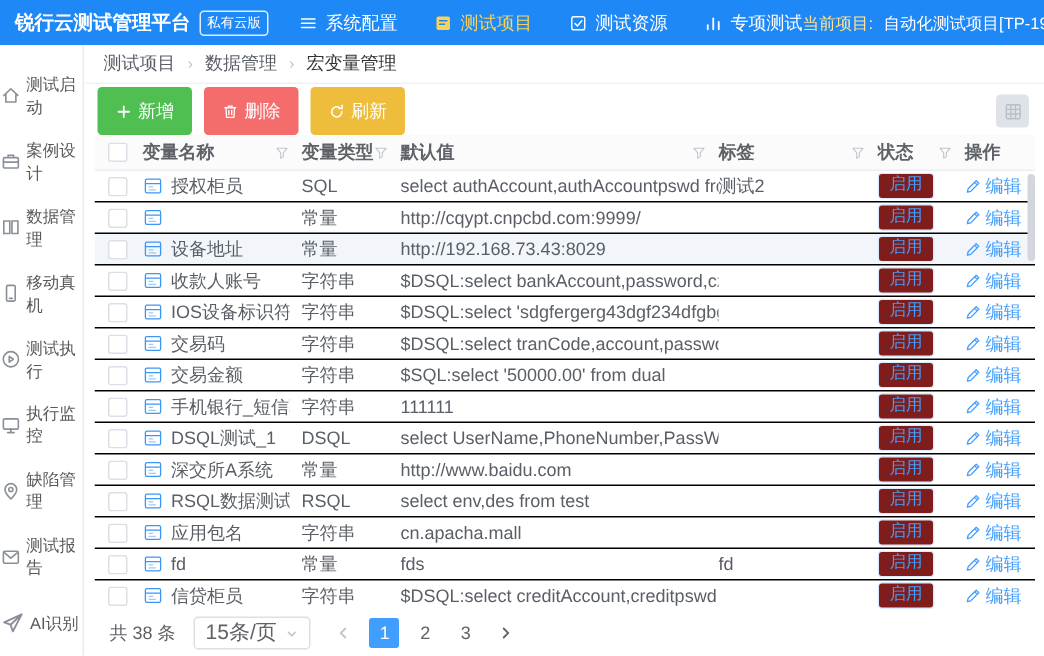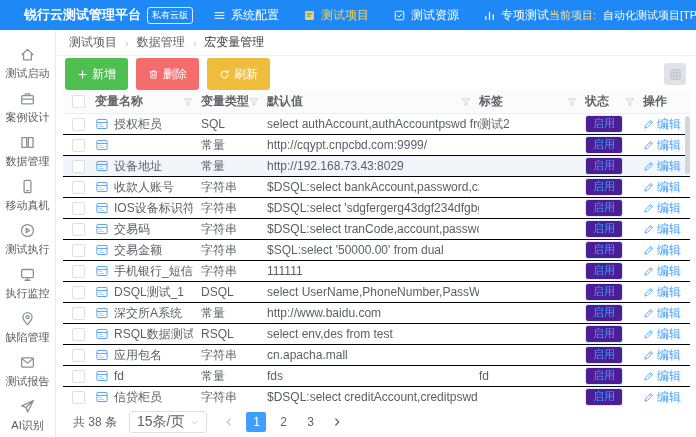--- a/index.html
+++ b/index.html
@@ -1,34 +1,34 @@
 <!DOCTYPE html>
 <html><head>
 <meta charset="utf-8">
 <style>
   *{box-sizing:border-box;margin:0;padding:0;}
   body{font-family:"Liberation Sans","DejaVu Sans",sans-serif;background:#fff;}
   .app{position:relative;width:696px;height:437px;overflow:hidden;background:#fff;font-size:12px;color:#333;}
 
   
-  .topbar{height:30px;background:#1e88f7;display:flex;align-items:center;color:#fff;padding:0 24px;}
+  .topbar{height:30px;background:#1e88f7;display:flex;align-items:center;color:#fff;padding:0 10px;}
   .brand{font-size:13px;font-weight:bold;white-space:nowrap;}
   .brand-tag{border:1px solid rgba(255,255,255,.85);border-radius:3px;font-size:9px;padding:1px 4px;margin-left:6px;white-space:nowrap;}
   .nav{display:flex;margin-left:20px;gap:24px;}
   .nav-item{display:flex;align-items:center;gap:5px;font-size:12px;cursor:pointer;white-space:nowrap;color:#fff;}
   .nav-item.active{color:#fad355;}
   .top-right{margin-left:auto;display:flex;align-items:center;gap:7px;font-size:11px;white-space:nowrap;}
   .proj-label{color:#ffe296;}
   .icon{display:inline-flex;}
   .icon svg{width:100%;height:100%;display:block;}
   .nav-item .icon{width:13px;height:13px;}
 
   
   .sidebar{position:absolute;left:0;top:30px;width:56px;bottom:0;background:#fff;border-right:1px solid #e9ebef;display:flex;flex-direction:column;align-items:center;padding-top:12px;}
-  .side-item{width:100%;height:44px;display:flex;flex-direction:column;align-items:center;justify-content:center;gap:3px;cursor:pointer;}
+  .side-item{width:100%;height:44px;display:flex;flex-direction:row;align-items:center;justify-content:flex-start;gap:3px;cursor:pointer;}
   .side-item .icon{width:17px;height:17px;color:#8a9099;}
   .side-label{font-size:11px;color:#595959;}
 
   
   .main{position:absolute;left:57px;top:30px;right:0;bottom:0;display:flex;flex-direction:column;background:#fff;}
   .breadcrumb{height:26px;display:flex;align-items:center;gap:8px;padding:0 12px;border-bottom:1px solid #f0f1f3;color:#5a5e66;font-size:12px;}
   .crumb{cursor:pointer;}
   .crumb.last{color:#303133;}
   .crumb-sep{color:#c0c4cc;font-size:11px;}
 
@@ -53,21 +53,21 @@
   .c1{width:106px;}
   .c2{width:66px;}
   .c3{width:212px;}
   .c4{width:106px;}
   .c5{width:58px;}
   .c6{width:46px;padding-right:0;}
   .filter{width:10px;height:10px;color:#c0c4cc;cursor:pointer;}
   .cb{width:13px;height:13px;border:1px solid #dcdfe6;border-radius:2px;background:#fff;cursor:pointer;flex:none;}
   .name-cell{display:flex;align-items:center;gap:5px;overflow:hidden;}
   .name-cell .icon{width:14px;height:14px;flex:none;}
-  .badge{background:#4c1d95;border:1px solid #d9ecff;color:#409eff;border-radius:3px;padding:1px 7px;font-size:11px;line-height:1.25;cursor:pointer;}
+  .badge{background:#7f1d1d;border:1px solid #d9ecff;color:#409eff;border-radius:3px;padding:1px 7px;font-size:11px;line-height:1.25;cursor:pointer;}
   .edit{display:inline-flex;align-items:center;gap:3px;color:#409eff;cursor:pointer;}
   .edit .icon{width:11px;height:11px;}
   .scroll-thumb{position:absolute;right:0;top:26px;width:5px;height:58px;border-radius:3px;background:#d3d6dc;}
 
   
   .pagination{height:30px;display:flex;align-items:center;gap:12px;padding:0 16px;color:#606266;font-size:12px;}
   .page-size{height:22px;min-width:74px;border:1px solid #dcdfe6;border-radius:3px;display:flex;align-items:center;justify-content:space-between;gap:6px;padding:0 7px;font-size:14px;cursor:pointer;color:#606266;}
   .page-size .icon{width:9px;height:9px;color:#c0c4cc;}
   .pager{display:flex;align-items:center;gap:7px;}
   .page-btn{min-width:20px;height:20px;border-radius:2px;display:flex;align-items:center;justify-content:center;font-size:12px;color:#606266;cursor:pointer;}

